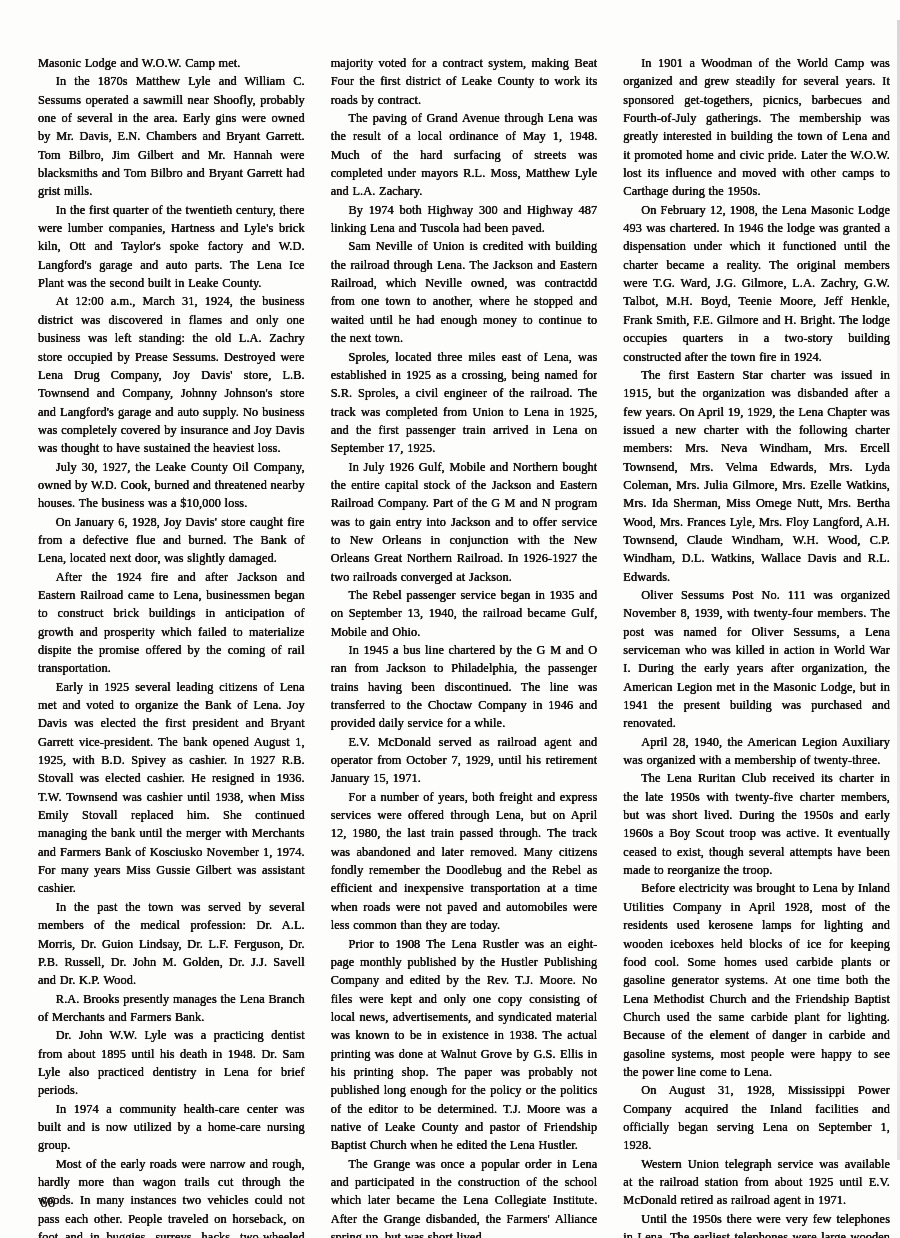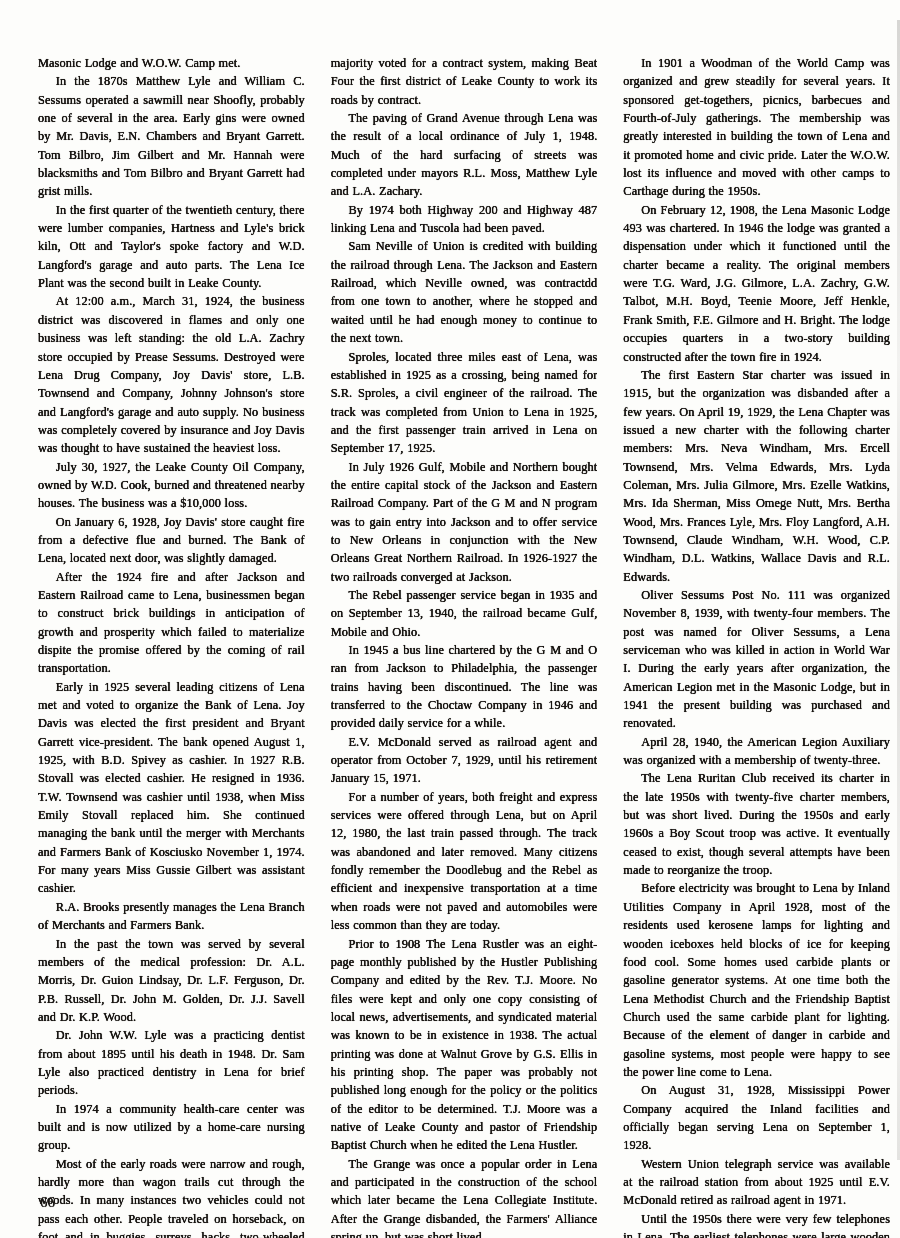--- a/index.html
+++ b/index.html
@@ -74,31 +74,31 @@
   <div class="columns">
     <div class="col">
         <p class="para cont">Masonic Lodge and W.O.W. Camp met.</p>
         <p class="para">In the 1870s Matthew Lyle and William C. Sessums operated a sawmill near Shoofly, probably one of several in the area. Early gins were owned by Mr. Davis, E.N. Chambers and Bryant Garrett. Tom Bilbro, Jim Gilbert and Mr. Hannah were blacksmiths and Tom Bilbro and Bryant Garrett had grist mills.</p>
         <p class="para">In the first quarter of the twentieth century, there were lumber companies, Hartness and Lyle's brick kiln, Ott and Taylor's spoke factory and W.D. Langford's garage and auto parts. The Lena Ice Plant was the second built in Leake County.</p>
         <p class="para">At 12:00 a.m., March 31, 1924, the business district was discovered in flames and only one business was left standing: the old L.A. Zachry store occupied by Prease Sessums. Destroyed were Lena Drug Company, Joy Davis' store, L.B. Townsend and Company, Johnny Johnson's store and Langford's garage and auto supply. No business was completely covered by insurance and Joy Davis was thought to have sustained the heaviest loss.</p>
         <p class="para">July 30, 1927, the Leake County Oil Company, owned by W.D. Cook, burned and threatened nearby houses. The business was a $10,000 loss.</p>
         <p class="para">On January 6, 1928, Joy Davis' store caught fire from a defective flue and burned. The Bank of Lena, located next door, was slightly damaged.</p>
         <p class="para">After the 1924 fire and after Jackson and Eastern Railroad came to Lena, businessmen began to construct brick buildings in anticipation of growth and prosperity which failed to materialize dispite the promise offered by the coming of rail transportation.</p>
         <p class="para">Early in 1925 several leading citizens of Lena met and voted to organize the Bank of Lena. Joy Davis was elected the first president and Bryant Garrett vice-president. The bank opened August 1, 1925, with B.D. Spivey as cashier. In 1927 R.B. Stovall was elected cashier. He resigned in 1936. T.W. Townsend was cashier until 1938, when Miss Emily Stovall replaced him. She continued managing the bank until the merger with Merchants and Farmers Bank of Kosciusko November 1, 1974. For many years Miss Gussie Gilbert was assistant cashier.</p>
+        <p class="para">In the past the town was served by several members of the medical profession: Dr. A.L. Morris, Dr. Guion Lindsay, Dr. L.F. Ferguson, Dr. P.B. Russell, Dr. John M. Golden, Dr. J.J. Savell and Dr. K.P. Wood.</p>
         <p class="para">R.A. Brooks presently manages the Lena Branch of Merchants and Farmers Bank.</p>
-        <p class="para">In the past the town was served by several members of the medical profession: Dr. A.L. Morris, Dr. Guion Lindsay, Dr. L.F. Ferguson, Dr. P.B. Russell, Dr. John M. Golden, Dr. J.J. Savell and Dr. K.P. Wood.</p>
         <p class="para">Dr. John W.W. Lyle was a practicing dentist from about 1895 until his death in 1948. Dr. Sam Lyle also practiced dentistry in Lena for brief periods.</p>
         <p class="para">In 1974 a community health-care center was built and is now utilized by a home-care nursing group.</p>
         <p class="para">Most of the early roads were narrow and rough, hardly more than wagon trails cut through the woods. In many instances two vehicles could not pass each other. People traveled on horseback, on foot and in buggies, surreys, hacks, two-wheeled carts and wagons. For many years only the aristocratic families could afford a buggy.</p>
         <p class="para">In 1911 the citizens of Lena with others in Beat Four advocated a change in the public road system. The old overseer system had failed and it became imperative to adopt another method of caring for roads. The</p>
       </div>
     <div class="col">
         <p class="para cont">majority voted for a contract system, making Beat Four the first district of Leake County to work its roads by contract.</p>
-        <p class="para">The paving of Grand Avenue through Lena was the result of a local ordinance of July 1, 1948. Much of the hard surfacing of streets was completed under mayors R.L. Moss, Matthew Lyle and L.A. Zachary.</p>
-        <p class="para">By 1974 both Highway 200 and Highway 487 linking Lena and Tuscola had been paved.</p>
+        <p class="para">The paving of Grand Avenue through Lena was the result of a local ordinance of May 1, 1948. Much of the hard surfacing of streets was completed under mayors R.L. Moss, Matthew Lyle and L.A. Zachary.</p>
+        <p class="para">By 1974 both Highway 300 and Highway 487 linking Lena and Tuscola had been paved.</p>
         <p class="para">Sam Neville of Union is credited with building the railroad through Lena. The Jackson and Eastern Railroad, which Neville owned, was contractdd from one town to another, where he stopped and waited until he had enough money to continue to the next town.</p>
         <p class="para">Sproles, located three miles east of Lena, was established in 1925 as a crossing, being named for S.R. Sproles, a civil engineer of the railroad. The track was completed from Union to Lena in 1925, and the first passenger train arrived in Lena on September 17, 1925.</p>
         <p class="para">In July 1926 Gulf, Mobile and Northern bought the entire capital stock of the Jackson and Eastern Railroad Company. Part of the G M and N program was to gain entry into Jackson and to offer service to New Orleans in conjunction with the New Orleans Great Northern Railroad. In 1926-1927 the two railroads converged at Jackson.</p>
         <p class="para">The Rebel passenger service began in 1935 and on September 13, 1940, the railroad became Gulf, Mobile and Ohio.</p>
         <p class="para">In 1945 a bus line chartered by the G M and O ran from Jackson to Philadelphia, the passenger trains having been discontinued. The line was transferred to the Choctaw Company in 1946 and provided daily service for a while.</p>
         <p class="para">E.V. McDonald served as railroad agent and operator from October 7, 1929, until his retirement January 15, 1971.</p>
         <p class="para">For a number of years, both freight and express services were offered through Lena, but on April 12, 1980, the last train passed through. The track was abandoned and later removed. Many citizens fondly remember the Doodlebug and the Rebel as efficient and inexpensive transportation at a time when roads were not paved and automobiles were less common than they are today.</p>
         <p class="para">Prior to 1908 The Lena Rustler was an eight-page monthly published by the Hustler Publishing Company and edited by the Rev. T.J. Moore. No files were kept and only one copy consisting of local news, advertisements, and syndicated material was known to be in existence in 1938. The actual printing was done at Walnut Grove by G.S. Ellis in his printing shop. The paper was probably not published long enough for the policy or the politics of the editor to be determined. T.J. Moore was a native of Leake County and pastor of Friendship Baptist Church when he edited the Lena Hustler.</p>
         <p class="para">The Grange was once a popular order in Lena and participated in the construction of the school which later became the Lena Collegiate Institute. After the Grange disbanded, the Farmers' Alliance spring up, but was short lived.</p>
       </div>

